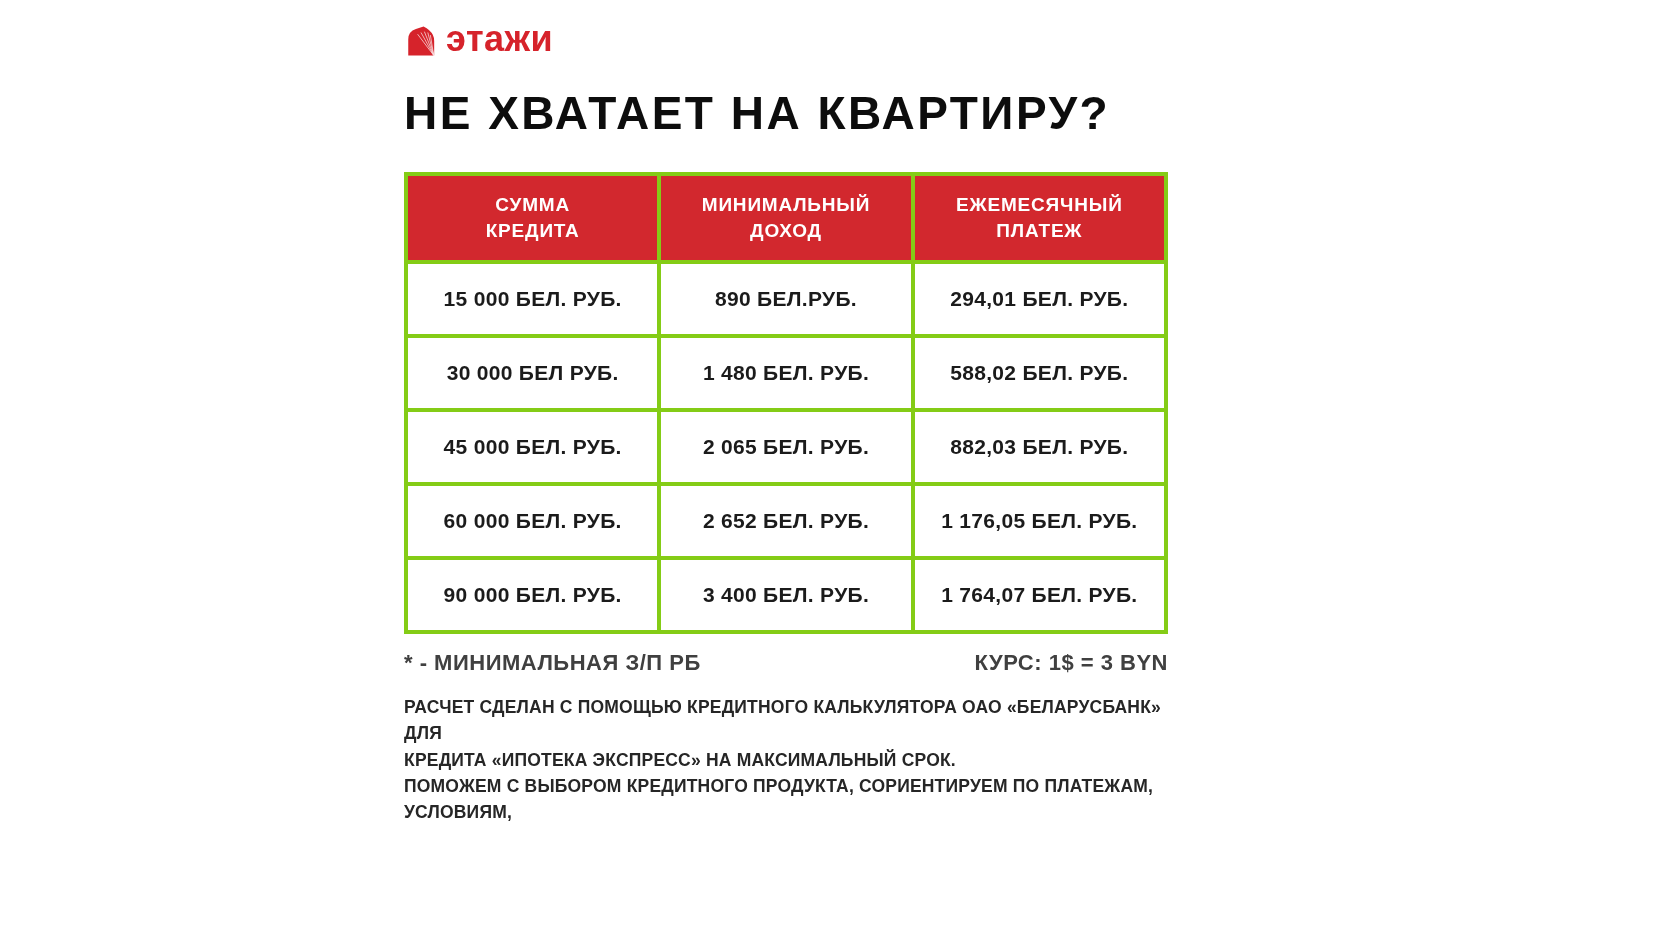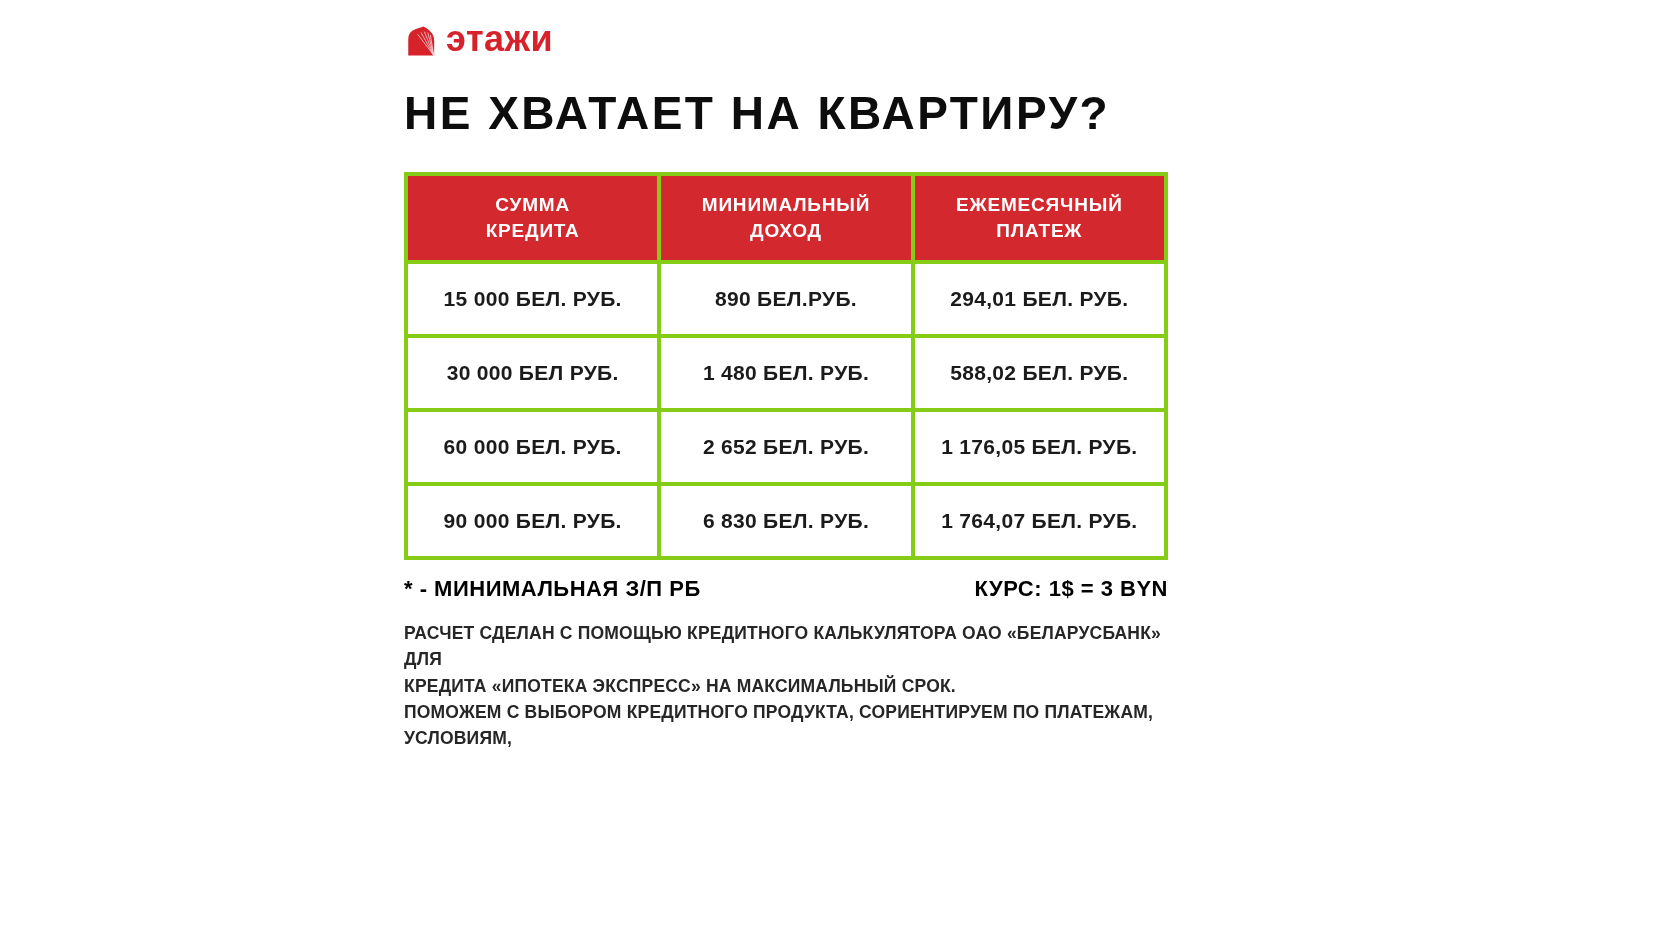--- a/index.html
+++ b/index.html
@@ -75,21 +75,21 @@
   }
   
   .footnote-row {
     margin-top: 16px;
     display: flex;
     justify-content: space-between;
     align-items: baseline;
     font-size: 22px;
     font-weight: 700;
     letter-spacing: 0.5px;
-    color: #000000;
+    color: #404040;
   }
   
   .disclaimer {
     margin-top: 18px;
     font-size: 17.5px;
     font-weight: 600;
     line-height: 1.5;
     letter-spacing: 0.2px;
     color: #262626;
   }
@@ -134,27 +134,32 @@
           <td>15 000 БЕЛ. РУБ.</td>
           <td>890 БЕЛ.РУБ.</td>
           <td>294,01 БЕЛ. РУБ.</td>
         </tr>
         <tr>
           <td>30 000 БЕЛ РУБ.</td>
           <td>1 480 БЕЛ. РУБ.</td>
           <td>588,02 БЕЛ. РУБ.</td>
         </tr>
         <tr>
+          <td>45 000 БЕЛ. РУБ.</td>
+          <td>2 065 БЕЛ. РУБ.</td>
+          <td>882,03 БЕЛ. РУБ.</td>
+        </tr>
+        <tr>
           <td>60 000 БЕЛ. РУБ.</td>
           <td>2 652 БЕЛ. РУБ.</td>
           <td>1 176,05 БЕЛ. РУБ.</td>
         </tr>
         <tr>
           <td>90 000 БЕЛ. РУБ.</td>
-          <td>6 830 БЕЛ. РУБ.</td>
+          <td>3 400 БЕЛ. РУБ.</td>
           <td>1 764,07 БЕЛ. РУБ.</td>
         </tr>
       </tbody>
     </table>
 
     <div class="footnote-row">
       <span>* - МИНИМАЛЬНАЯ З/П РБ</span>
       <span>КУРС: 1$ = 3 BYN</span>
     </div>
 

